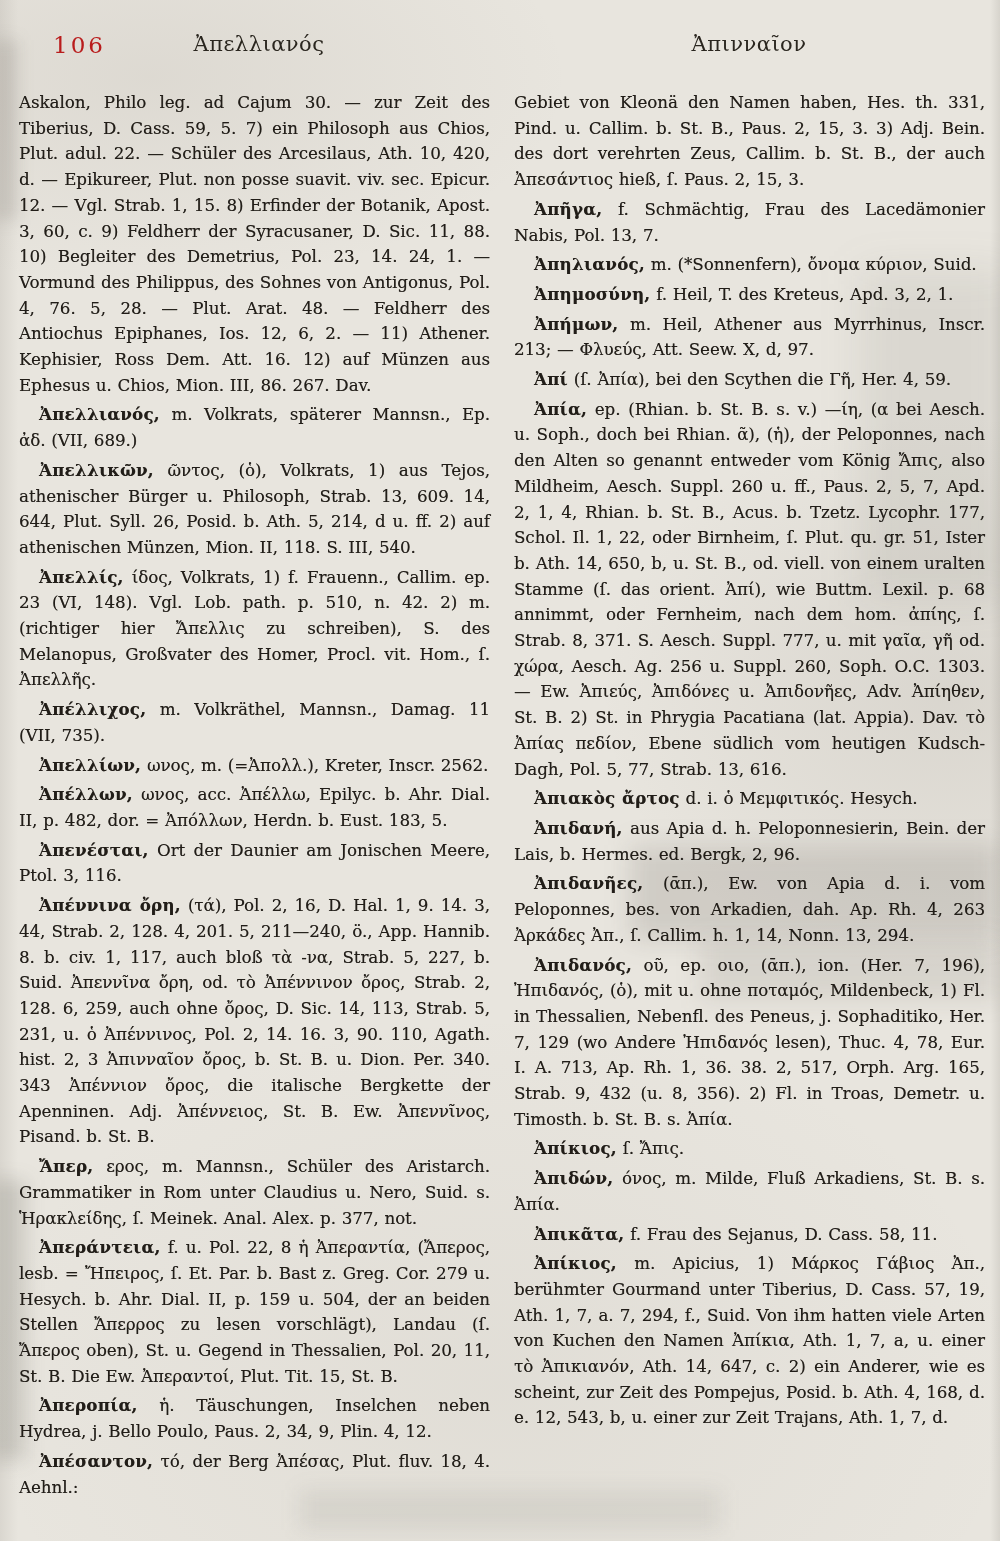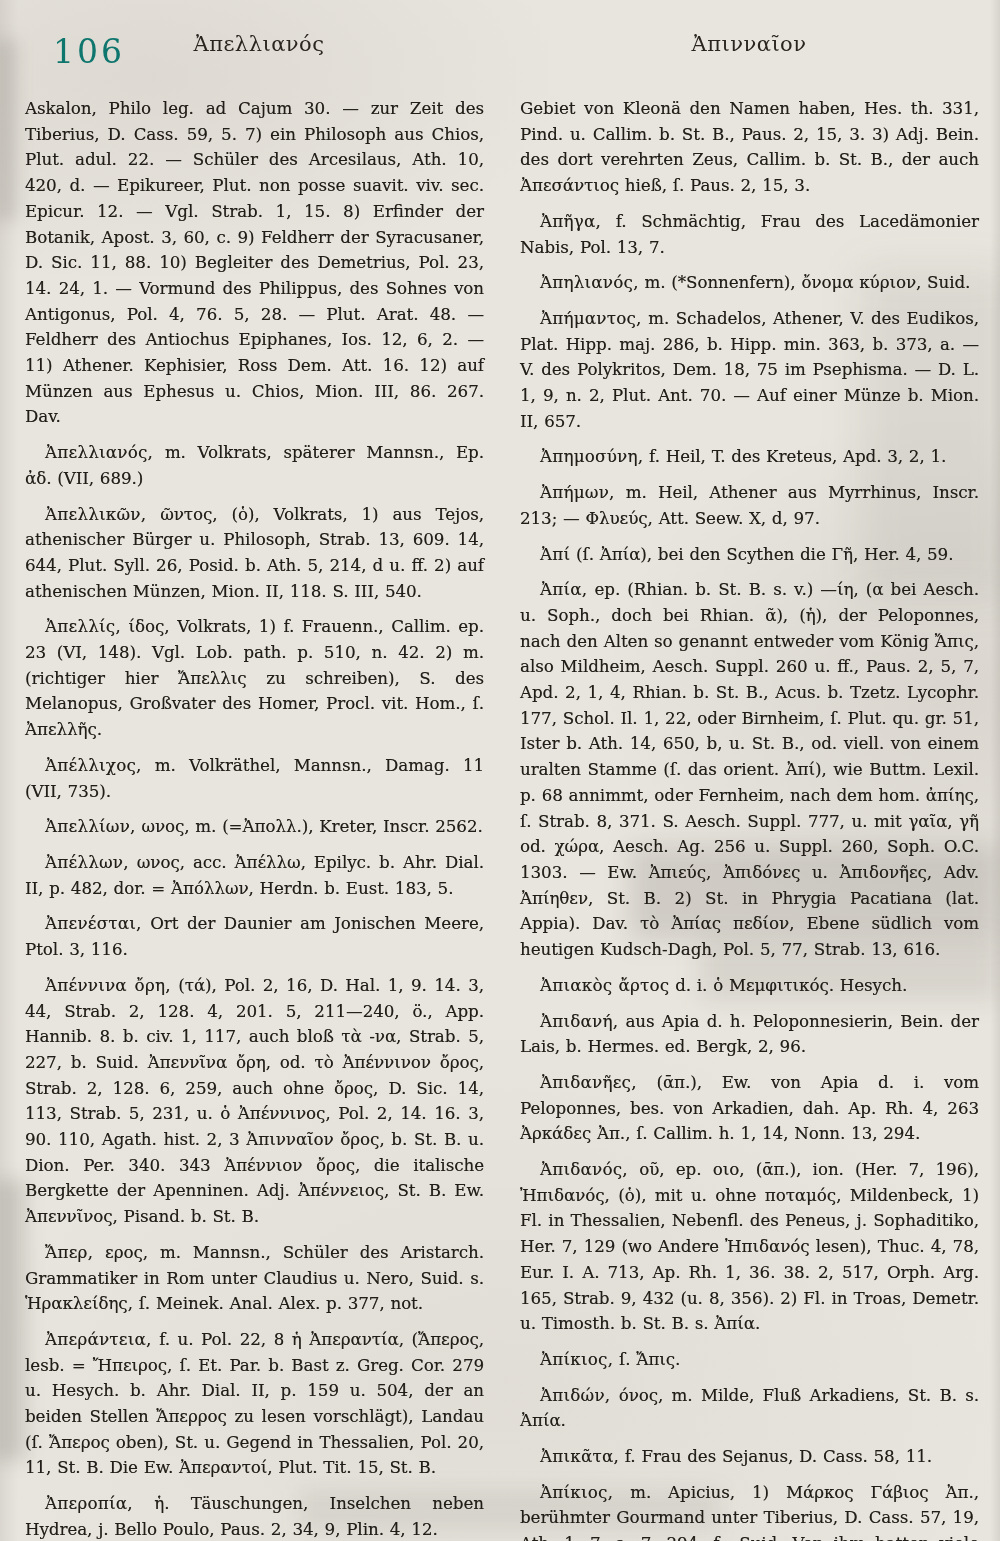--- a/index.html
+++ b/index.html
@@ -23,43 +23,43 @@
   .smudge-c { left: 700px; top: 940px; width: 300px; height: 60px;  background: rgba(95,89,81,0.12);  filter: blur(12px); }
   .smudge-d { left: -8px;  top: 1180px; width: 34px; height: 280px; background: rgba(80,75,68,0.18);  filter: blur(9px); }
   .smudge-e { left: -6px;  top: 40px;  width: 24px; height: 180px;  background: rgba(80,75,68,0.15);  filter: blur(8px); }
   .smudge-f { left: 300px; top: 1490px; width: 420px; height: 40px; background: rgba(100,94,86,0.10); filter: blur(10px); }
 
   .page { position: relative; padding: 24px 10px 0 15px; }
 
   .page-header { position: relative; height: 56px; }
   .page-number {
     position: absolute; left: 38px; top: 8px;
-    font-size: 33px; letter-spacing: 3px; color: #0f766e;
+    font-size: 23px; letter-spacing: 3px; color: #b91c1c;
   }
   .running-head {
     position: absolute; top: 8px; width: 478px; text-align: center;
     font-size: 21px; letter-spacing: 0.5px; color: #2a261f;
   }
   .running-left  { left: 5px; }
   .running-right { left: 495px; }
 
   .columns { display: flex; gap: 16px; margin-top: 6px; }
   .column {
     width: 479px;
     text-align: justify;
     font-size: 16.6px;
     line-height: 25.7px;
     hyphens: auto;
     -webkit-hyphens: auto;
     word-spacing: 0.5px;
     text-shadow: 0.2px 0.2px 0.4px rgba(33,29,24,0.55);
   }
-  .para { margin: 10px; text-indent: 0; }
+  .para { margin: 4px; text-indent: 0; }
   .para.indent { text-indent: 20px; }
-  .head { font-weight: normal; letter-spacing: 0.3px; }
+  .head { font-weight: bold; letter-spacing: 0.3px; }
 </style>
 </head>
 <body>
 
 <div class="smudge smudge-a"></div>
 <div class="smudge smudge-b"></div>
 <div class="smudge smudge-c"></div>
 <div class="smudge smudge-d"></div>
 <div class="smudge smudge-e"></div>
 <div class="smudge smudge-f"></div>
@@ -83,21 +83,20 @@
         <p class="para indent"><b class="head">Ἀπέννινα ὄρη,</b><span class="body-text"> (τά), Pol. 2, 16, D. Hal. 1, 9. 14. 3, 44, Strab. 2, 128. 4, 201. 5, 211—240, ö., App. Hannib. 8. b. civ. 1, 117, auch bloß τὰ -να, Strab. 5, 227, b. Suid. Ἀπεννῖνα ὄρη, od. τὸ Ἀπέννινον ὄρος, Strab. 2, 128. 6, 259, auch ohne ὄρος, D. Sic. 14, 113, Strab. 5, 231, u. ὁ Ἀπέννινος, Pol. 2, 14. 16. 3, 90. 110, Agath. hist. 2, 3 Ἀπινναῖον ὄρος, b. St. B. u. Dion. Per. 340. 343 Ἀπέννιον ὄρος, die italische Bergkette der Apenninen. Adj. Ἀπέννειος, St. B. Ew. Ἀπεννῖνος, Pisand. b. St. B.</span></p>
         <p class="para indent"><b class="head">Ἄπερ,</b><span class="body-text"> ερος, m. Mannsn., Schüler des Aristarch. Grammatiker in Rom unter Claudius u. Nero, Suid. s. Ἡρακλείδης, ſ. Meinek. Anal. Alex. p. 377, not.</span></p>
         <p class="para indent"><b class="head">Ἀπεράντεια,</b><span class="body-text"> f. u. Pol. 22, 8 ἡ Ἀπεραντία, (Ἄπερος, lesb. = Ἤπειρος, ſ. Et. Par. b. Bast z. Greg. Cor. 279 u. Hesych. b. Ahr. Dial. II, p. 159 u. 504, der an beiden Stellen Ἄπερρος zu lesen vorschlägt), Landau (ſ. Ἄπερος oben), St. u. Gegend in Thessalien, Pol. 20, 11, St. B. Die Ew. Ἀπεραντοί, Plut. Tit. 15, St. B.</span></p>
         <p class="para indent"><b class="head">Ἀπεροπία,</b><span class="body-text"> ἡ. Täuschungen, Inselchen neben Hydrea, j. Bello Poulo, Paus. 2, 34, 9, Plin. 4, 12.</span></p>
         <p class="para indent"><b class="head">Ἀπέσαντον,</b><span class="body-text"> τό, der Berg Ἀπέσας, Plut. fluv. 18, 4. Aehnl.:</span></p>
       </div>
     <div class="column">
         <p class="para"><b class="head"></b><span class="body-text">Gebiet von Kleonä den Namen haben, Hes. th. 331, Pind. u. Callim. b. St. B., Paus. 2, 15, 3. 3) Adj. Bein. des dort verehrten Zeus, Callim. b. St. B., der auch Ἀπεσάντιος hieß, ſ. Paus. 2, 15, 3.</span></p>
         <p class="para indent"><b class="head">Ἀπῆγα,</b><span class="body-text"> f. Schmächtig, Frau des Lacedämonier Nabis, Pol. 13, 7.</span></p>
         <p class="para indent"><b class="head">Ἀπηλιανός,</b><span class="body-text"> m. (*Sonnenfern), ὄνομα κύριον, Suid.</span></p>
-        <p class="para indent"><b class="head">Ἀπήμαντος,</b><span class="body-text"> m. Schadelos, Athener, V. des Eudikos, Plat. Hipp. maj. 286, b. Hipp. min. 363, b. 373, a. — V. des Polykritos, Dem. 18, 75 im Psephisma. — D. L. 1, 9, n. 2, Plut. Ant. 70. — Auf einer Münze b. Mion. II, 657.</span></p>
         <p class="para indent"><b class="head">Ἀπημοσύνη,</b><span class="body-text"> f. Heil, T. des Kreteus, Apd. 3, 2, 1.</span></p>
         <p class="para indent"><b class="head">Ἀπήμων,</b><span class="body-text"> m. Heil, Athener aus Myrrhinus, Inscr. 213; — Φλυεύς, Att. Seew. X, d, 97.</span></p>
         <p class="para indent"><b class="head">Ἀπί</b><span class="body-text"> (ſ. Ἀπία), bei den Scythen die Γῆ, Her. 4, 59.</span></p>
         <p class="para indent"><b class="head">Ἀπία,</b><span class="body-text"> ep. (Rhian. b. St. B. s. v.) —ίη, (α bei Aesch. u. Soph., doch bei Rhian. ᾶ), (ἡ), der Peloponnes, nach den Alten so genannt entweder vom König Ἄπις, also Mildheim, Aesch. Suppl. 260 u. ff., Paus. 2, 5, 7, Apd. 2, 1, 4, Rhian. b. St. B., Acus. b. Tzetz. Lycophr. 177, Schol. Il. 1, 22, oder Birnheim, ſ. Plut. qu. gr. 51, Ister b. Ath. 14, 650, b, u. St. B., od. viell. von einem uralten Stamme (ſ. das orient. Ἀπί), wie Buttm. Lexil. p. 68 annimmt, oder Fernheim, nach dem hom. ἀπίης, ſ. Strab. 8, 371. S. Aesch. Suppl. 777, u. mit γαῖα, γῆ od. χώρα, Aesch. Ag. 256 u. Suppl. 260, Soph. O.C. 1303. — Ew. Ἀπιεύς, Ἀπιδόνες u. Ἀπιδονῆες, Adv. Ἀπίηθεν, St. B. 2) St. in Phrygia Pacatiana (lat. Appia). Dav. τὸ Ἀπίας πεδίον, Ebene südlich vom heutigen Kudsch-Dagh, Pol. 5, 77, Strab. 13, 616.</span></p>
         <p class="para indent"><b class="head">Ἀπιακὸς ἄρτος</b><span class="body-text"> d. i. ὁ Μεμφιτικός. Hesych.</span></p>
         <p class="para indent"><b class="head">Ἀπιδανή,</b><span class="body-text"> aus Apia d. h. Peloponnesierin, Bein. der Lais, b. Hermes. ed. Bergk, 2, 96.</span></p>
         <p class="para indent"><b class="head">Ἀπιδανῆες,</b><span class="body-text"> (ᾱπ.), Ew. von Apia d. i. vom Peloponnes, bes. von Arkadien, dah. Ap. Rh. 4, 263 Ἀρκάδες Ἀπ., ſ. Callim. h. 1, 14, Nonn. 13, 294.</span></p>
         <p class="para indent"><b class="head">Ἀπιδανός,</b><span class="body-text"> οῦ, ep. οιο, (ᾱπ.), ion. (Her. 7, 196), Ἠπιδανός, (ὁ), mit u. ohne ποταμός, Mildenbeck, 1) Fl. in Thessalien, Nebenfl. des Peneus, j. Sophaditiko, Her. 7, 129 (wo Andere Ἠπιδανός lesen), Thuc. 4, 78, Eur. I. A. 713, Ap. Rh. 1, 36. 38. 2, 517, Orph. Arg. 165, Strab. 9, 432 (u. 8, 356). 2) Fl. in Troas, Demetr. u. Timosth. b. St. B. s. Ἀπία.</span></p>
         <p class="para indent"><b class="head">Ἀπίκιος,</b><span class="body-text"> ſ. Ἄπις.</span></p>
         <p class="para indent"><b class="head">Ἀπιδών,</b><span class="body-text"> όνος, m. Milde, Fluß Arkadiens, St. B. s. Ἀπία.</span></p>

